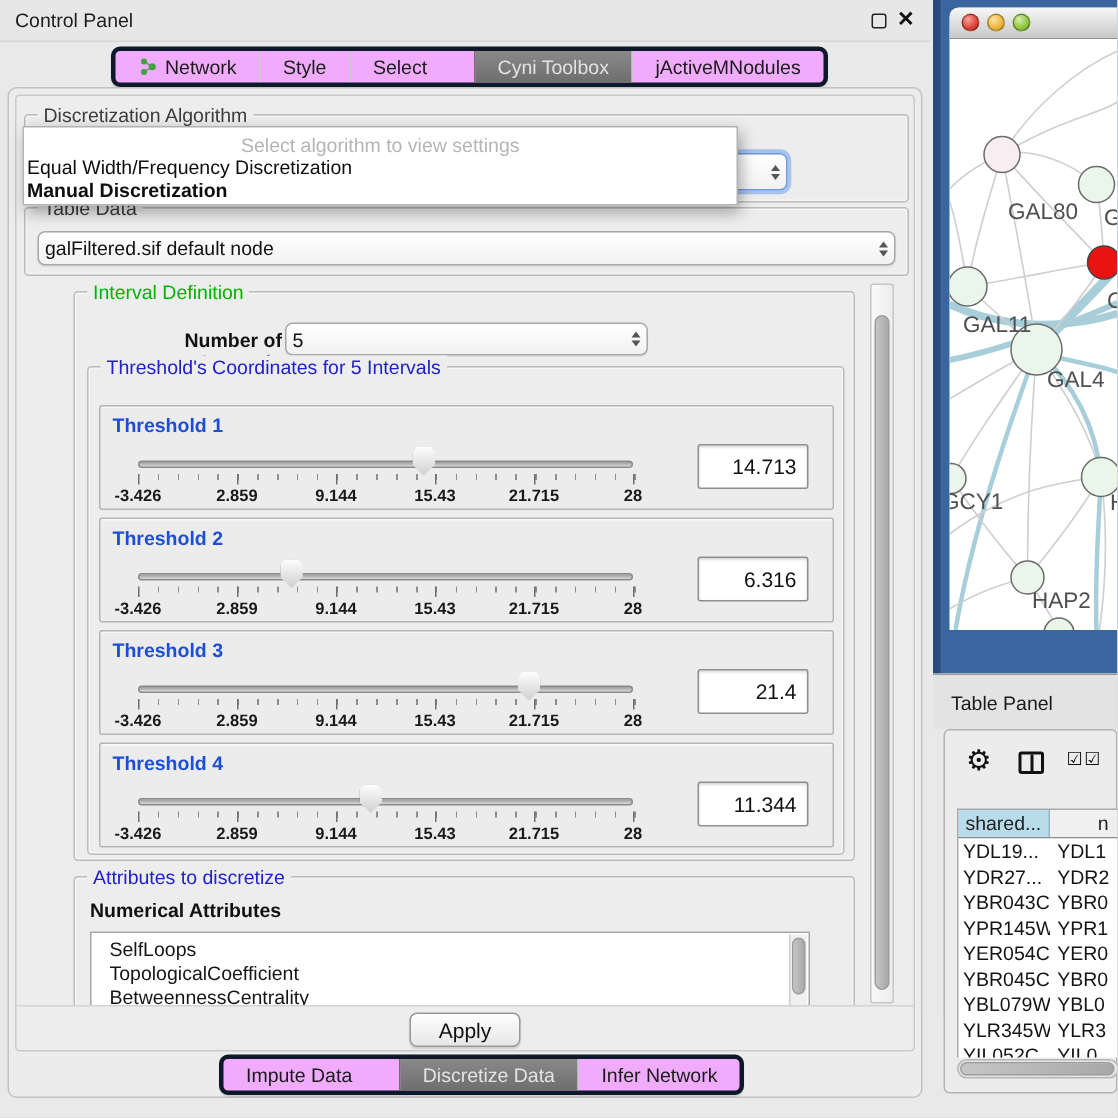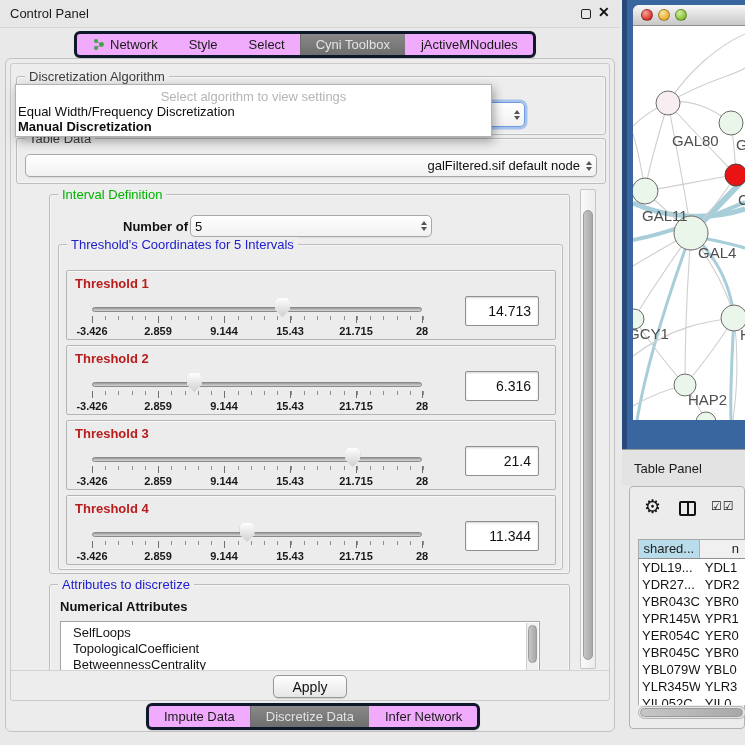--- a/index.html
+++ b/index.html
@@ -9,21 +9,21 @@
 
   
   .titlebar{position:absolute;left:0;top:0;width:620px;height:28px;background:#e7e7e7;border-bottom:1px solid #d6d6d6;}
   .titlebar .title{position:absolute;left:10px;top:6px;font-size:13px;color:#1c1c1c;}
   .float-ic{position:absolute;left:581px;top:9px;width:10px;height:10px;border:1.6px solid #222;border-radius:2px;background:transparent;}
   .close-ic{position:absolute;left:598px;top:4px;font-size:14px;font-weight:bold;color:#111;}
 
   .segctl{display:flex;border:3px solid #0f172a;border-radius:6px;background:#f0abfc;overflow:hidden;box-shadow:0 1px 1px rgba(0,0,0,.12);}
   .seg{padding:3px 15px;font-size:13px;color:#1a1a1a;display:flex;align-items:center;gap:5px;border-left:1px solid #c9c9c9;white-space:nowrap;}
   .seg:first-child{border-left:none;}
-  .seg.sel{background:linear-gradient(#898989,#6e6e6e);color:#e3e3e3;border-left-color:#6e6e6e;}
+  .seg.sel{background:linear-gradient(#898989,#6e6e6e);color:#e3e3e3;border-left-color:#6e6e6e;margin-left:16px;}
   .topTabs{position:absolute;left:74px;top:31px;}
 
   .outer-panel{position:absolute;left:5px;top:58px;width:610px;height:674px;background:#ececec;border:1px solid #c2c2c2;border-radius:6px;}
   .inner-panel{position:absolute;left:4px;top:4px;width:600px;height:638px;background:#ededed;border:1px solid #cacaca;border-radius:3px;}
 
   .group{position:absolute;border:1px solid #bcbcbc;border-radius:3px;box-shadow:inset 0 0 0 1px rgba(255,255,255,.5);}
   .group-title{position:absolute;top:-8px;left:8px;background:#ededed;padding:0 4px;font-size:13px;color:#3d3d3d;line-height:15px;}
   .group-title.green{color:#00b400;}
   .group-title.blue{color:#2020cc;}
 
@@ -37,21 +37,21 @@
   .popup{position:absolute;background:#ffffff;border:1px solid #b2b2b2;box-shadow:2px 4px 10px rgba(0,0,0,.35);z-index:60;}
   .pop-ph{font-size:13px;color:#b5b5b5;text-align:center;padding-top:4px;height:19px;}
   .pop-item{font-size:13px;color:#0d0d0d;height:15px;line-height:15px;padding-left:2px;}
   .pop-item.bold{font-weight:bold;}
 
   .scrollpane{position:absolute;overflow:hidden;}
   .sb-v{position:absolute;background:linear-gradient(to right,#fafafa,#ececec);border:1px solid #c6c6c6;border-radius:2px;}
   .sb-thumb{position:absolute;background:linear-gradient(to right,#c6c6c6,#a8a8a8);border:1px solid #9c9c9c;border-radius:6px;}
 
   .thr{position:absolute;width:490px;height:70px;background:#ececec;border:1px solid #b5b5b5;border-radius:2px;box-shadow:inset 0 1px 0 rgba(255,255,255,.7);}
-  .thr-label{position:absolute;left:8px;top:5px;font-size:13px;font-weight:bold;color:#b91c1c;}
+  .thr-label{position:absolute;left:8px;top:5px;font-size:13px;font-weight:bold;color:#1d4ed8;}
   .track{position:absolute;left:25px;top:36px;width:330px;height:5px;border-radius:3px;background:linear-gradient(#9a9a9a,#d8d8d8);border:1px solid #8a8a8a;}
   .thumb{position:absolute;top:27px;width:15px;height:19px;background:linear-gradient(#fefefe,#cfcfcf);clip-path:polygon(50% 100%,0 62%,0 20%,20% 0,80% 0,100% 20%,100% 62%);filter:drop-shadow(0 0 1px #777);}
   .minorticks{position:absolute;left:25px;top:45px;width:332px;height:4px;background:repeating-linear-gradient(to right,#8e8e8e 0 1px,transparent 1px 13.24px);}
   .majtick{position:absolute;top:45px;width:1px;height:7px;background:#6f6f6f;}
   .ticklab{position:absolute;top:54px;transform:translateX(-50%);font-size:11px;font-weight:bold;color:#191919;white-space:nowrap;}
   .valbox{position:absolute;left:398px;top:25px;width:74px;height:30px;background:#fff;border:1px solid #8f8f8f;border-radius:2px;box-shadow:inset 0 1px 2px rgba(0,0,0,.18);font-size:14px;color:#111;text-align:right;padding:6px 7px 0 0;}
 
   .boldlab{font-size:13px;font-weight:bold;color:#111;}
   .listbox{position:absolute;background:#fff;border:1px solid #a5a5a5;}
   .listbox ul{margin:0;padding:3px 0 0 0;list-style:none;}
@@ -139,21 +139,21 @@
       </div>
 
       <div class="popup" style="left:4px;top:20px;width:477px;height:53px;">
         <div class="pop-ph">Select algorithm to view settings</div>
         <div id="popupItems">
             <div class="pop-item">Equal Width/Frequency Discretization</div>
             <div class="pop-item bold">Manual Discretization</div>
           </div>
       </div>
 
-      <div class="group" style="left:5px;top:74px;width:590px;height:46px;text-align:right;">
+      <div class="group" style="left:5px;top:74px;width:590px;height:46px;">
         <span class="group-title">Table Data</span>
         <div class="combo" style="left:8px;top:15px;width:572px;height:23px;">
           <span class="val">galFiltered.sif default node</span>
           <span class="spin">
               <span class="up"></span>
               <span class="dn"></span>
             </span>
         </div>
       </div>
 

